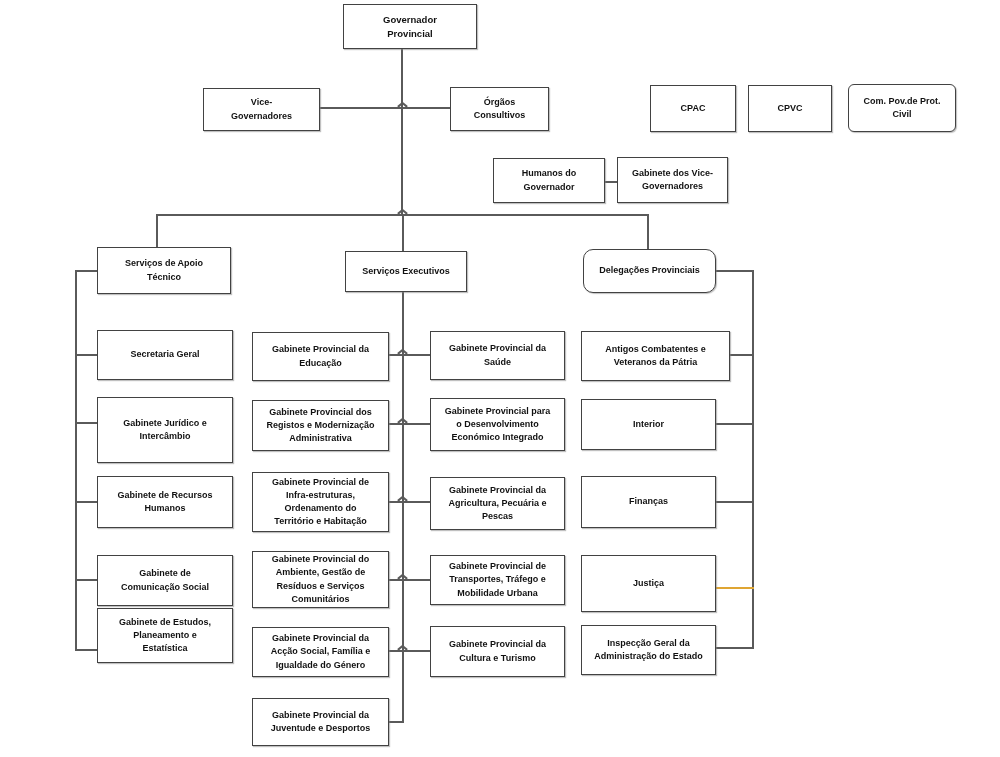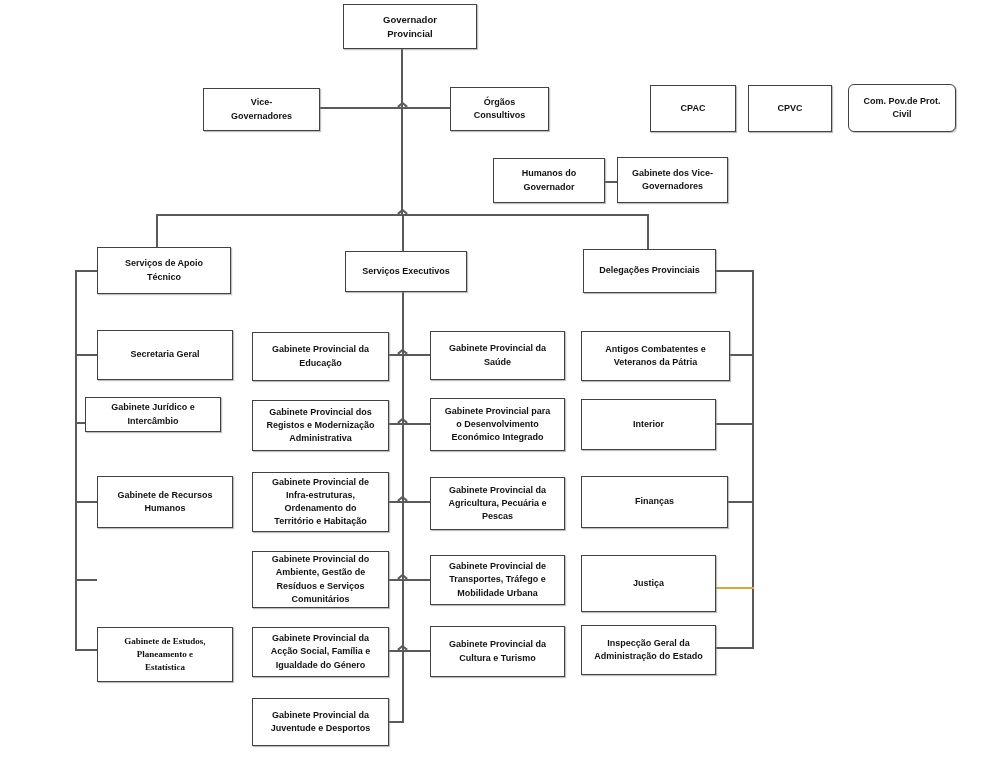--- a/index.html
+++ b/index.html
@@ -83,28 +83,30 @@
 Civil</div>
 
   <div class="box" style="left:493px;top:158px;width:112px;height:45px;">Humanos do
 Governador</div>
   <div class="box" style="left:617px;top:157px;width:111px;height:46px;">Gabinete dos Vice-
 Governadores</div>
 
   <div class="box" style="left:97px;top:247px;width:134px;height:47px;">Serviços de Apoio
 Técnico</div>
   <div class="box" style="left:345px;top:251px;width:122px;height:41px;">Serviços Executivos</div>
-  <div class="box" style="left:583px;top:249px;width:133px;height:44px;">Delegações Provinciais</div>
+  <div class="box" style="left:583px;top:249px;width:133px;height:44px;border-radius:10px;">Delegações Provinciais</div>
 
   <div class="box" style="left:97px;top:330px;width:136px;height:50px;">Secretaria Geral</div>
-  <div class="box" style="left:85px;top:397px;width:136px;height:35px;">Gabinete Jurídico e
+  <div class="box" style="left:97px;top:397px;width:136px;height:66px;">Gabinete Jurídico e
 Intercâmbio</div>
   <div class="box" style="left:97px;top:476px;width:136px;height:52px;">Gabinete de Recursos
 Humanos</div>
-  <div class="box" style="left:97px;top:627px;width:136px;height:55px;font-family:Liberation Serif, serif;">Gabinete de Estudos,
+  <div class="box" style="left:97px;top:555px;width:136px;height:51px;">Gabinete de
+Comunicação Social</div>
+  <div class="box" style="left:97px;top:608px;width:136px;height:55px;">Gabinete de Estudos,
 Planeamento e
 Estatística</div>
 
   <div class="box" style="left:252px;top:332px;width:137px;height:49px;">Gabinete Provincial da
 Educação</div>
   <div class="box" style="left:252px;top:400px;width:137px;height:51px;">Gabinete Provincial dos
 Registos e Modernização
 Administrativa</div>
   <div class="box" style="left:252px;top:472px;width:137px;height:60px;">Gabinete Provincial de
 Infra-estruturas,
@@ -130,18 +132,18 @@
 Pescas</div>
   <div class="box" style="left:430px;top:555px;width:135px;height:50px;">Gabinete Provincial de
 Transportes, Tráfego e
 Mobilidade Urbana</div>
   <div class="box" style="left:430px;top:626px;width:135px;height:51px;">Gabinete Provincial da
 Cultura e Turismo</div>
 
   <div class="box" style="left:581px;top:331px;width:149px;height:50px;">Antigos Combatentes e
 Veteranos da Pátria</div>
   <div class="box" style="left:581px;top:399px;width:135px;height:51px;">Interior</div>
-  <div class="box" style="left:581px;top:476px;width:147px;height:52px;">Finanças</div>
+  <div class="box" style="left:581px;top:476px;width:135px;height:52px;">Finanças</div>
   <div class="box" style="left:581px;top:555px;width:135px;height:57px;">Justiça</div>
   <div class="box" style="left:581px;top:625px;width:135px;height:50px;">Inspecção Geral da
 Administração do Estado</div>
 
 </div>
 
 </body></html>

